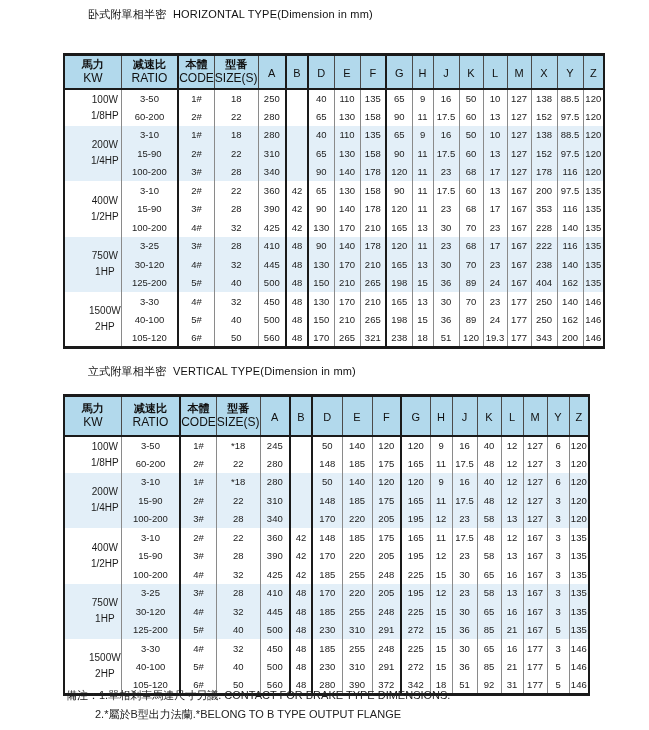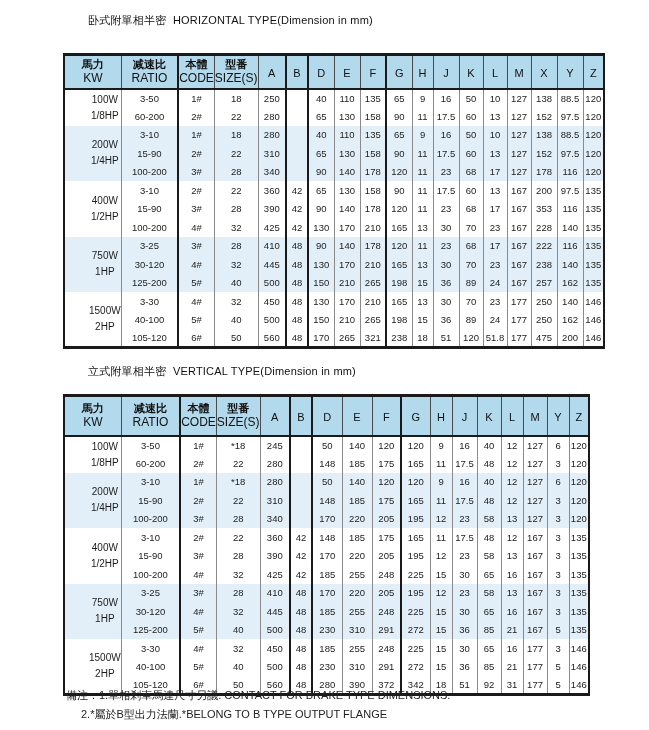--- a/index.html
+++ b/index.html
@@ -5,21 +5,21 @@
   * { box-sizing: border-box; }
   html,body { margin:0; padding:0; }
   body {
     width:649px; height:730px; background:#ffffff; position:relative;
     font-family:"Liberation Sans", sans-serif; color:#1c1c1c; overflow:hidden;
   }
   .tbl-title {
     position:absolute; left:88px; white-space:nowrap;
     font-size:11px; color:#111; letter-spacing:0.2px;
   }
-  #title0 { top:13px; }
+  #title0 { top:7px; }
   #title1 { top:364px; }
   table {
     position:absolute; left:63px; border-collapse:collapse; table-layout:fixed;
     border-left:2px solid var(--border-dark,#1a1a1a);
     border-right:2px solid var(--border-dark,#1a1a1a);
     border-top:3px solid var(--border-dark,#1a1a1a);
     border-bottom:3px solid var(--border-dark,#1a1a1a);
     margin-top:28px;
   }
   #tbl0 { top:25px; }
@@ -39,21 +39,21 @@
     border-left:1px solid #8a8a8a;
     padding:0; text-align:center; vertical-align:middle;
     font-size:9.5px; color:#1c1c1c; height:18.5px; overflow:hidden; white-space:nowrap;
   }
   tr.band td { background:var(--band-bg,#e3eff8); }
   td.power { font-size:10px; line-height:1.6; }
   td.power .pw { display:block;padding-left:24px; }
   .bthick { border-left-width:2px !important; border-left-color:#1a1a1a !important; }
   .notes { position:absolute; font-size:11px; color:#222; white-space:nowrap; }
   #note1 { left:66px; top:688px; }
-  #note2 { left:81px; top:707px; }
+  #note2 { left:95px; top:707px; }
 </style>
 </head>
 <body style="--header-bg: #b2d9ec; --band-bg: #e3eff8; --border-dark: #1a1a1a;">
 
 <div class="tbl-title" id="title0"><span>卧式附單相半密</span>&nbsp;&nbsp;<span>HORIZONTAL TYPE(Dimension in mm)</span></div>
 
 <table id="tbl0">
     <colgroup>
       <col style="width: 55px;">
       <col style="width: 57px;">
@@ -323,21 +323,21 @@
         <td class=" bthick">48</td>
         <td class=" bthick">150</td>
         <td class="">210</td>
         <td class="">265</td>
         <td class=" bthick">198</td>
         <td class="">15</td>
         <td class="">36</td>
         <td class="">89</td>
         <td class="">24</td>
         <td class="">167</td>
-        <td class="">257</td>
+        <td class="">404</td>
         <td class="">162</td>
         <td class="">135</td>
       </tr>
       <tr class="">
         <td class="power" rowspan="3">
           <span class="pw">1500W</span>
           <span class="pw">2HP</span>
         </td>
         <td class="">3-30</td>
         <td class=" bthick">4#</td>
@@ -382,23 +382,23 @@
         <td class="">50</td>
         <td class="">560</td>
         <td class=" bthick">48</td>
         <td class=" bthick">170</td>
         <td class="">265</td>
         <td class="">321</td>
         <td class=" bthick">238</td>
         <td class="">18</td>
         <td class="">51</td>
         <td class="">120</td>
-        <td class="">51.8</td>
+        <td class="">19.3</td>
         <td class="">177</td>
-        <td class="">475</td>
+        <td class="">343</td>
         <td class="">200</td>
         <td class="">146</td>
       </tr>
     </tbody>
   </table>
 
 <div class="tbl-title" id="title1"><span>立式附單相半密</span>&nbsp;&nbsp;<span>VERTICAL TYPE(Dimension in mm)</span></div>
 
 <table id="tbl1">
     <colgroup>

